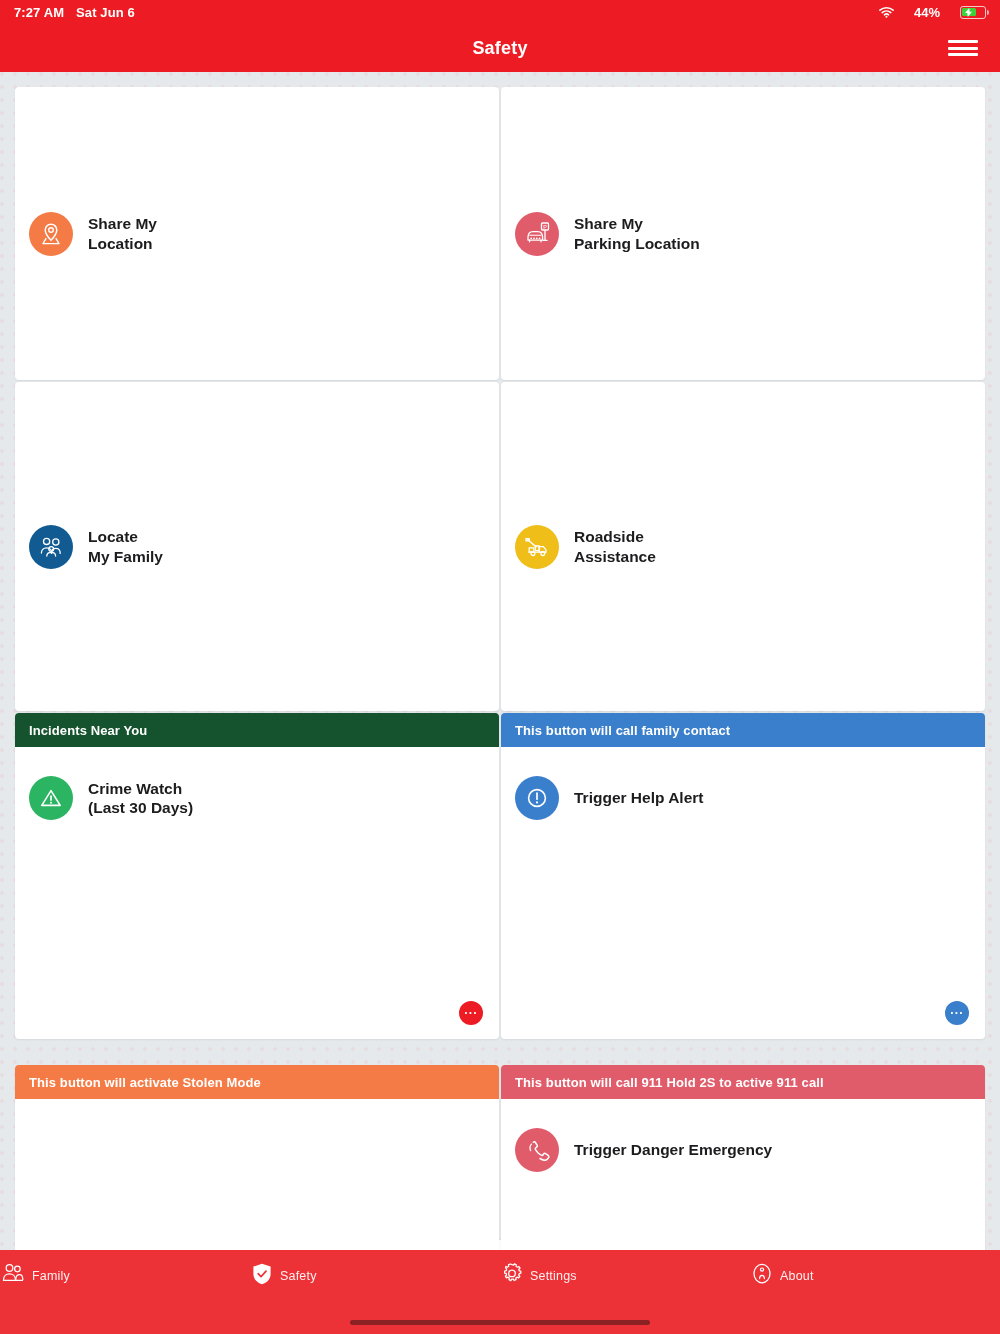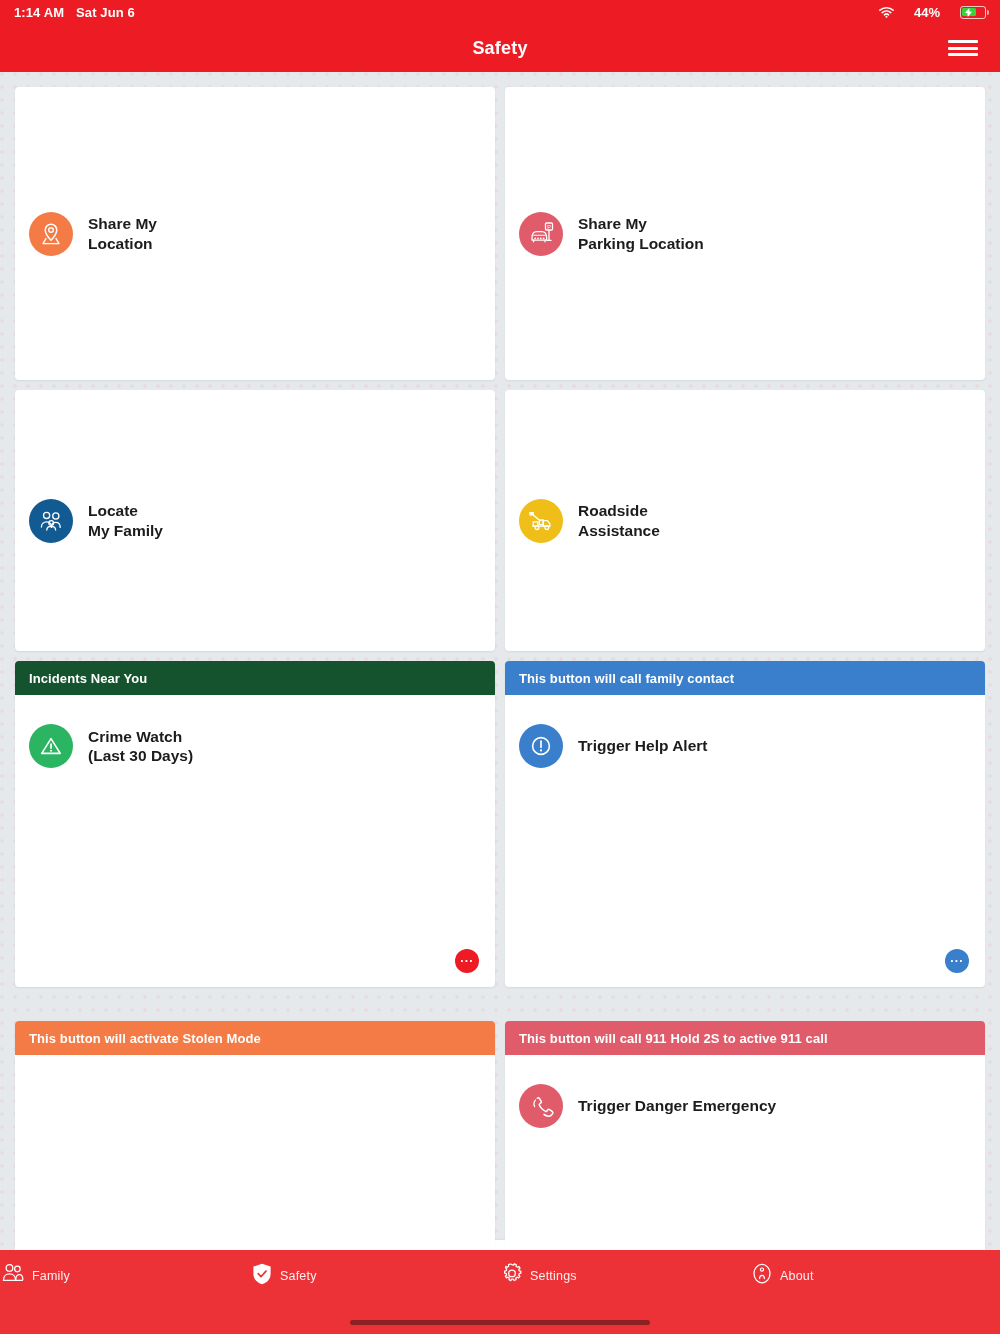--- a/index.html
+++ b/index.html
@@ -62,35 +62,35 @@
     background-image:
       radial-gradient(circle at 2px 2px, rgba(237,28,36,.07) 1.6px, transparent 1.8px);
     background-size: 13px 13px;
     opacity: .85;
   }
 
   .grid {
     position: relative;
     display: grid;
     grid-template-columns: 1fr 1fr;
-    gap: 10px;
+    gap: 2px;
     padding: 15px 15px 0 15px;
     z-index: 2;
   }
 
   .card {
     background: #fff;
     border-radius: 4px;
     box-shadow: 0 1px 2px rgba(0,0,0,.07);
     position: relative;
     overflow: hidden;
     cursor: pointer;
   }
   .card.r1 { height: 293px; }
-  .card.r2 { height: 261px; }
+  .card.r2 { height: 329px; }
   .card.r3 { height: 326px; }
   .card.r4 { height: 250px; margin-top: 24px; }
 
   .banner {
     height: 34px; display: flex; align-items: center;
     padding: 0 14px; color: #fff; font-size: 13px; font-weight: 600;
     letter-spacing: .1px;
   }
 
   .card-body {
@@ -147,21 +147,21 @@
   .home-ind {
     position: absolute; bottom: 9px; left: 50%; transform: translateX(-50%);
     width: 300px; height: 5px; background: rgba(60,20,20,.55); border-radius: 3px;
   }
 </style>
 </head>
 <body>
 
 <div class="statusbar">
   <div class="sb-left">
-    <span>1:14 AM</span>
+    <span>7:27 AM</span>
     <span>Sat Jun 6</span>
   </div>
   <div class="sb-right">
     <span>
       <svg class="wifi-ico" viewBox="0 0 16 12" fill="none">
         <path d="M1 4.1A10.5 10.5 0 0 1 15 4.1" stroke="#fff" stroke-width="1.7" stroke-linecap="round"></path>
         <path d="M3.4 6.6a7 7 0 0 1 9.2 0" stroke="#fff" stroke-width="1.7" stroke-linecap="round"></path>
         <path d="M5.8 9a3.4 3.4 0 0 1 4.4 0" stroke="#fff" stroke-width="1.7" stroke-linecap="round"></path>
         <circle cx="8" cy="11" r="1.1" fill="#fff"></circle>
       </svg>

